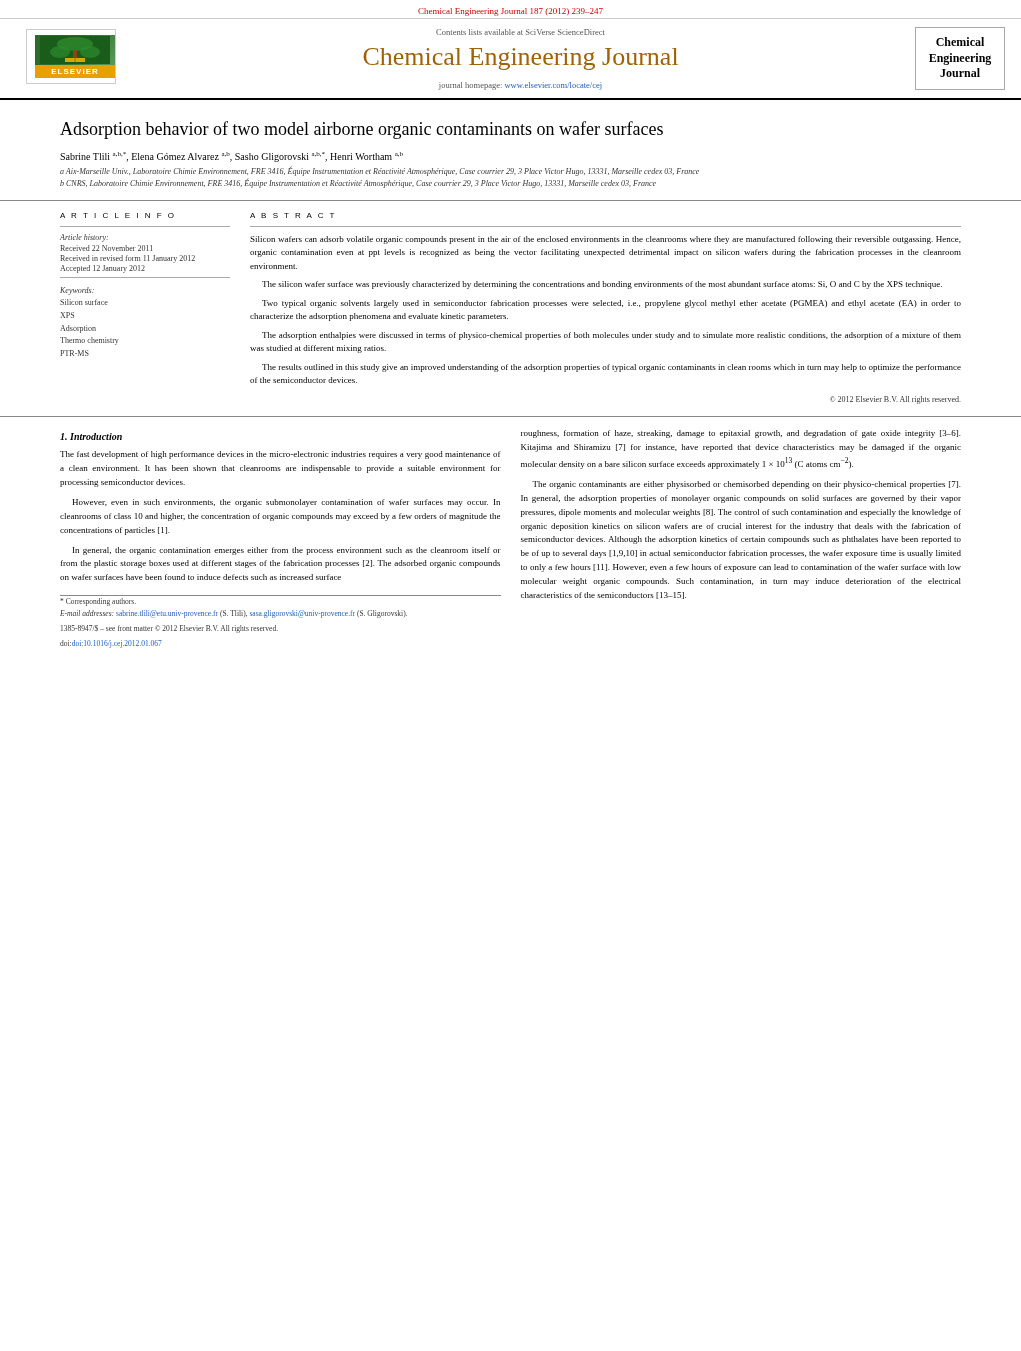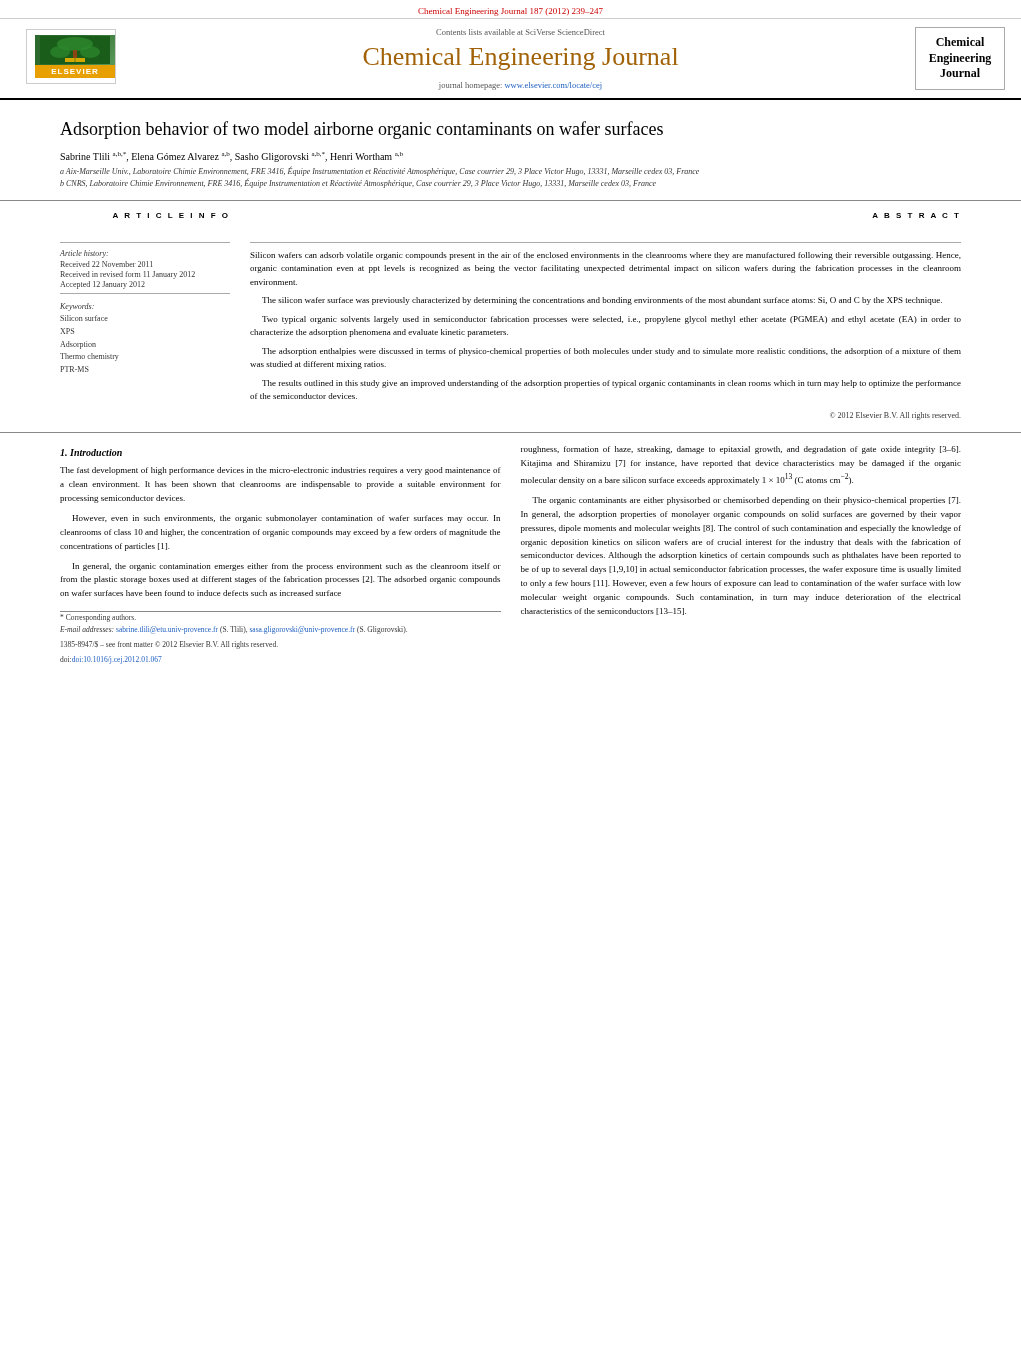--- a/index.html
+++ b/index.html
@@ -160,23 +160,22 @@
       flex-shrink: 0;
     }
     .right-col {
       flex: 1;
     }
     .section-label {
       font-size: 8px;
       letter-spacing: 2px;
       color: #000;
       font-family: Arial, sans-serif;
-      margin-bottom: 22px;
-      font-weight: bold;
-      text-align: right;
+      margin-bottom: 6px;
+      font-weight: normal;
     }
     .divider-thin {
       border: none;
       border-top: 1px solid #aaa;
       margin: 4px 0 6px 0;
     }
     .article-info-label {
       font-size: 8px;
       font-style: italic;
       color: #333;

